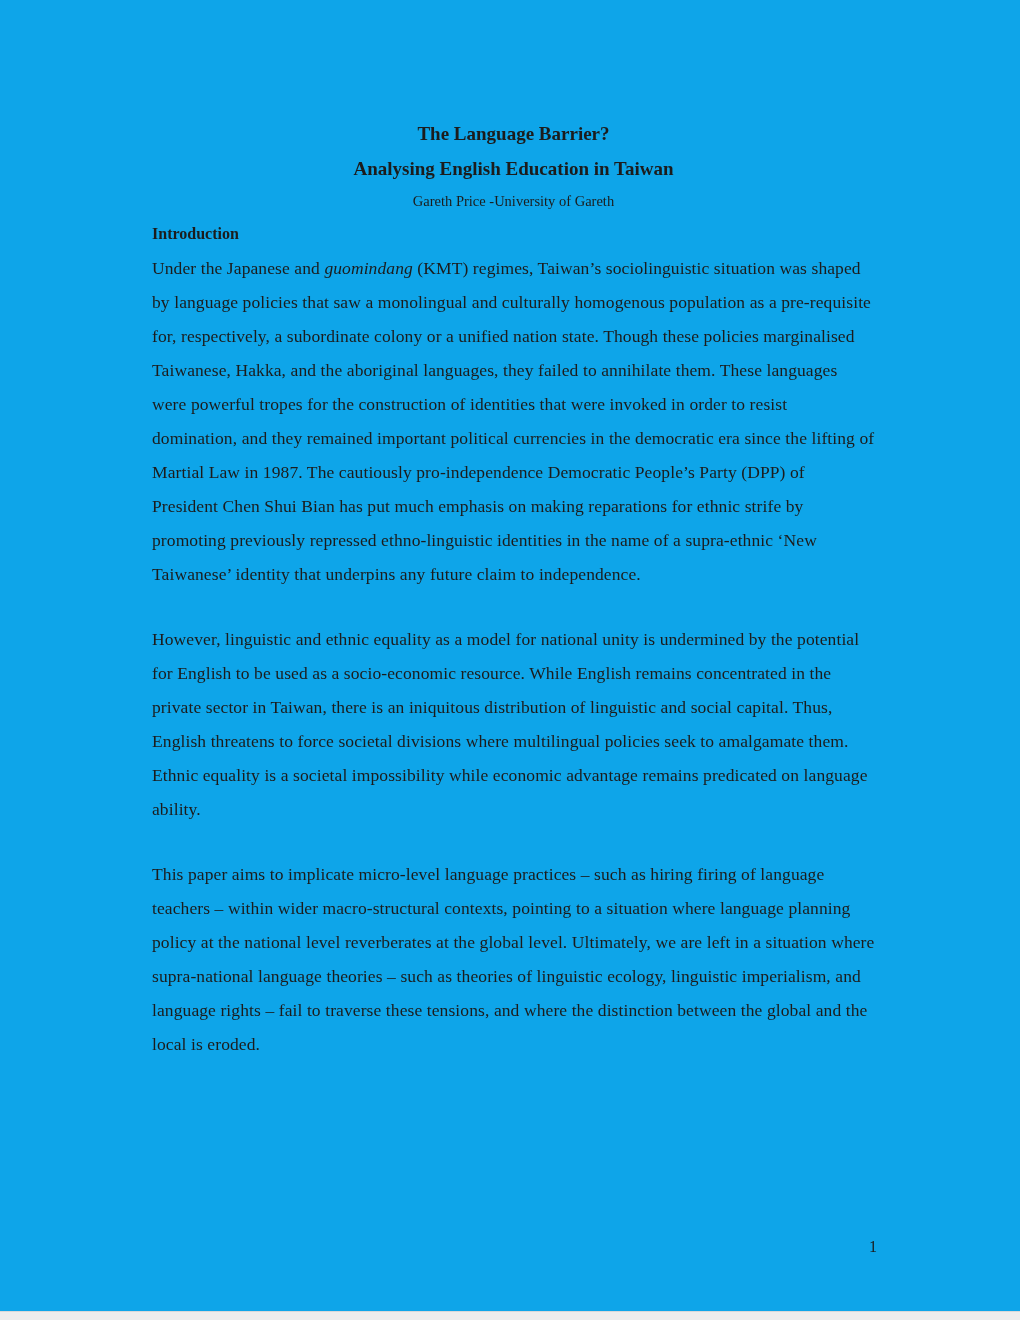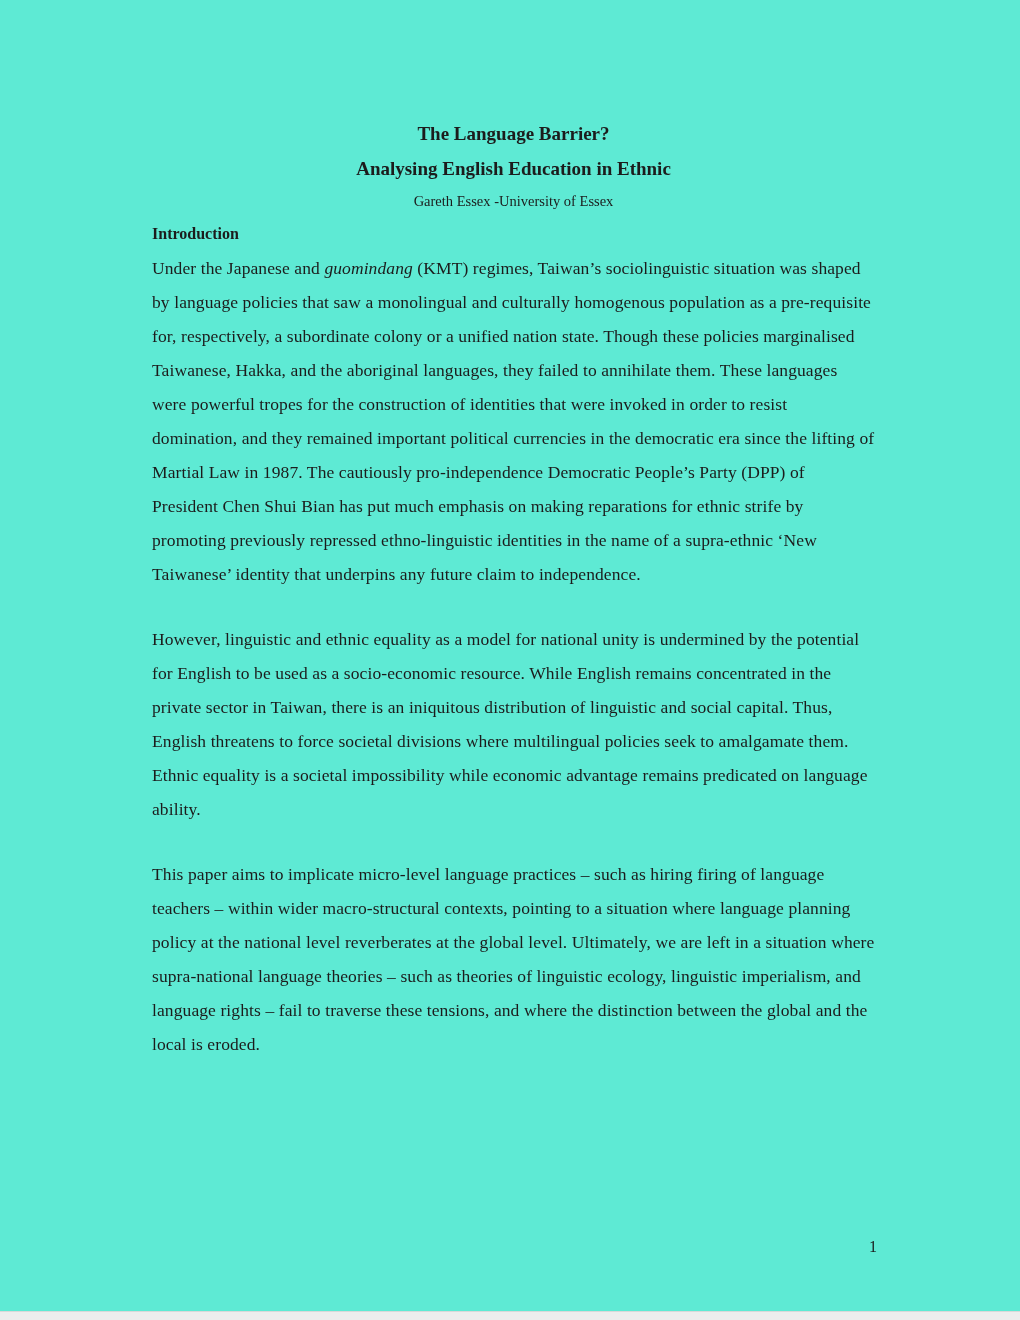--- a/index.html
+++ b/index.html
@@ -6,21 +6,21 @@
   html, body {
     margin: 0;
     padding: 0;
     background: #ffffff;
   }
   .page {
     position: relative;
     width: 1020px;
     height: 1320px;
     margin: 0 auto;
-    background: #5eead4;
+    background: #0ea5e9;
     font-family: "Liberation Serif", "DejaVu Serif", serif;
     color: #1c1c1c;
     padding: 116px 145px 0 152px;
     overflow: hidden;
   }
   .title-block {
     text-align: center;
     margin-bottom: 0;
   }
   .paper-title {
@@ -69,22 +69,22 @@
     border-top: 1px solid #d9d9d9;
   }
 </style>
 </head>
 <body>
 
 <div class="page">
 
   <div class="title-block">
     <h1 class="paper-title">The Language Barrier?</h1>
-    <h1 class="paper-title">Analysing English Education in Ethnic</h1>
-    <div class="byline">Gareth Essex -University of Essex</div>
+    <h1 class="paper-title">Analysing English Education in Taiwan</h1>
+    <div class="byline">Gareth Price -University of Gareth</div>
   </div>
 
   <h2 class="section-heading">Introduction</h2>
 
   <p class="body-para"><span>Under the Japanese and </span><em>guomindang</em><span> (KMT) regimes, Taiwan’s sociolinguistic situation was shaped by language policies that saw a monolingual and culturally homogenous population as a pre-requisite for, respectively, a subordinate colony or a unified nation state. Though these policies marginalised Taiwanese, Hakka, and the aboriginal languages, they failed to annihilate them. These languages were powerful tropes for the construction of identities that were invoked in order to resist domination, and they remained important political currencies in the democratic era since the lifting of Martial Law in 1987. The cautiously pro-independence Democratic People’s Party (DPP) of President Chen Shui Bian has put much emphasis on making reparations for ethnic strife by promoting previously repressed ethno-linguistic identities in the name of a supra-ethnic ‘New Taiwanese’ identity that underpins any future claim to independence.</span></p>
 
   <p class="body-para">However, linguistic and ethnic equality as a model for national unity is undermined by the potential for English to be used as a socio-economic resource. While English remains concentrated in the private sector in Taiwan, there is an iniquitous distribution of linguistic and social capital. Thus, English threatens to force societal divisions where multilingual policies seek to amalgamate them. Ethnic equality is a societal impossibility while economic advantage remains predicated on language ability.</p>
 
   <p class="body-para">This paper aims to implicate micro-level language practices – such as hiring firing of language teachers – within wider macro-structural contexts, pointing to a situation where language planning policy at the national level reverberates at the global level. Ultimately, we are left in a situation where supra-national language theories – such as theories of linguistic ecology, linguistic imperialism, and language rights – fail to traverse these tensions, and where the distinction between the global and the local is eroded.</p>
 

